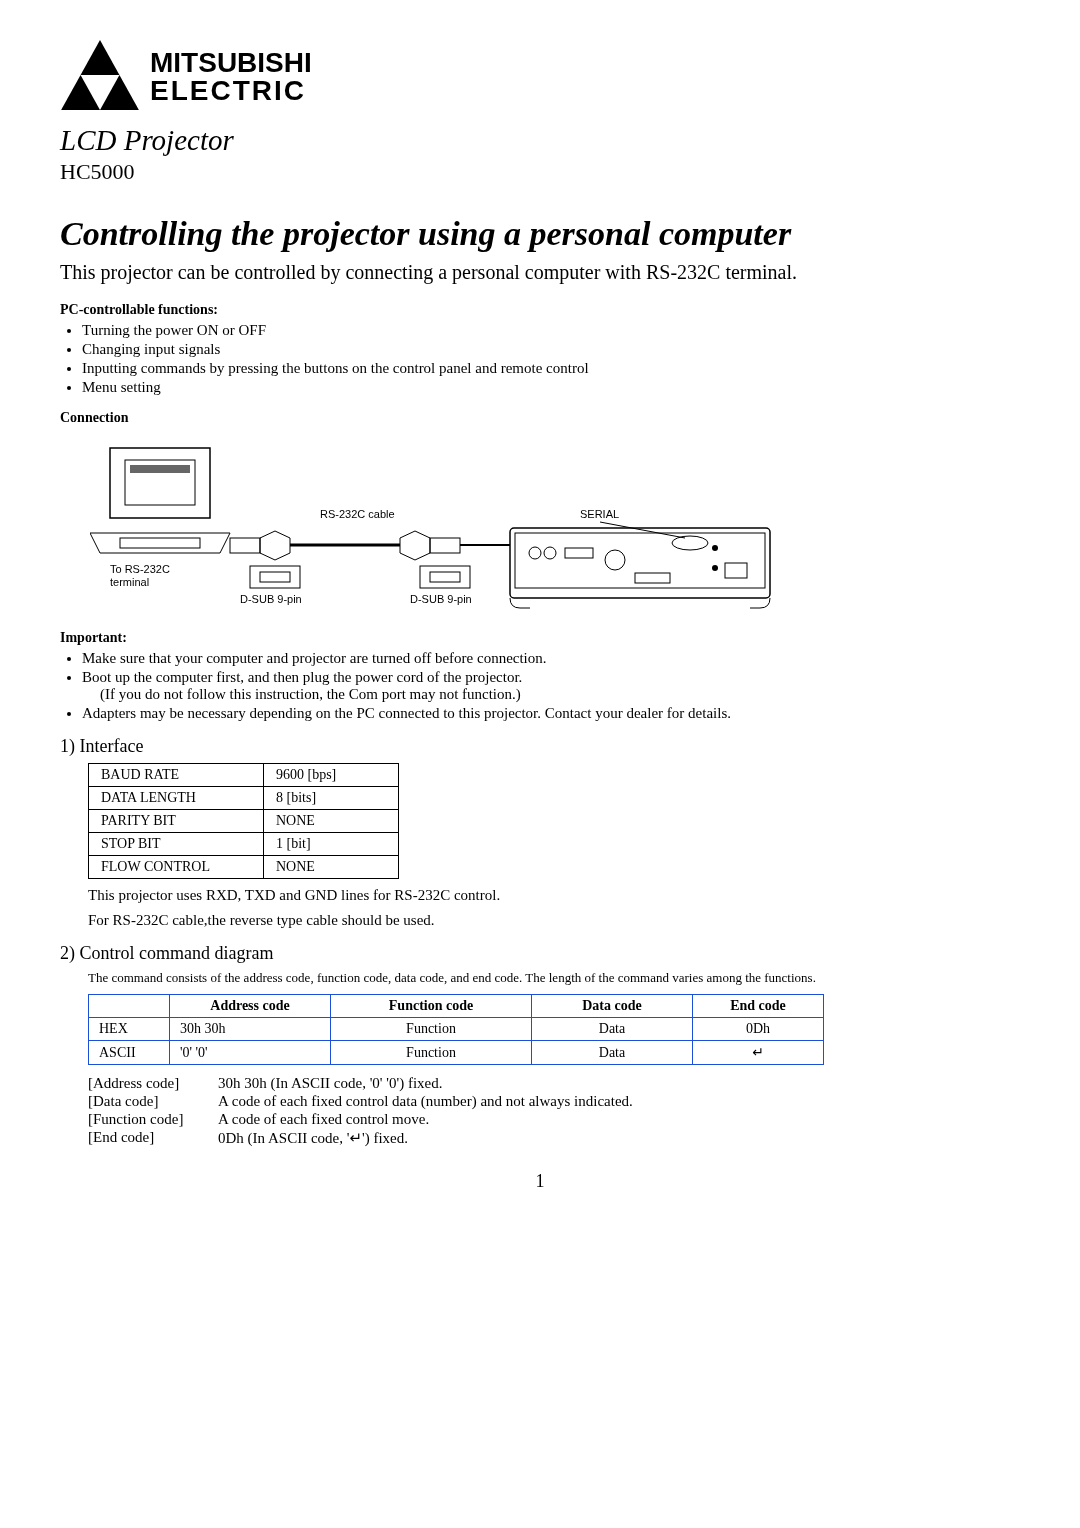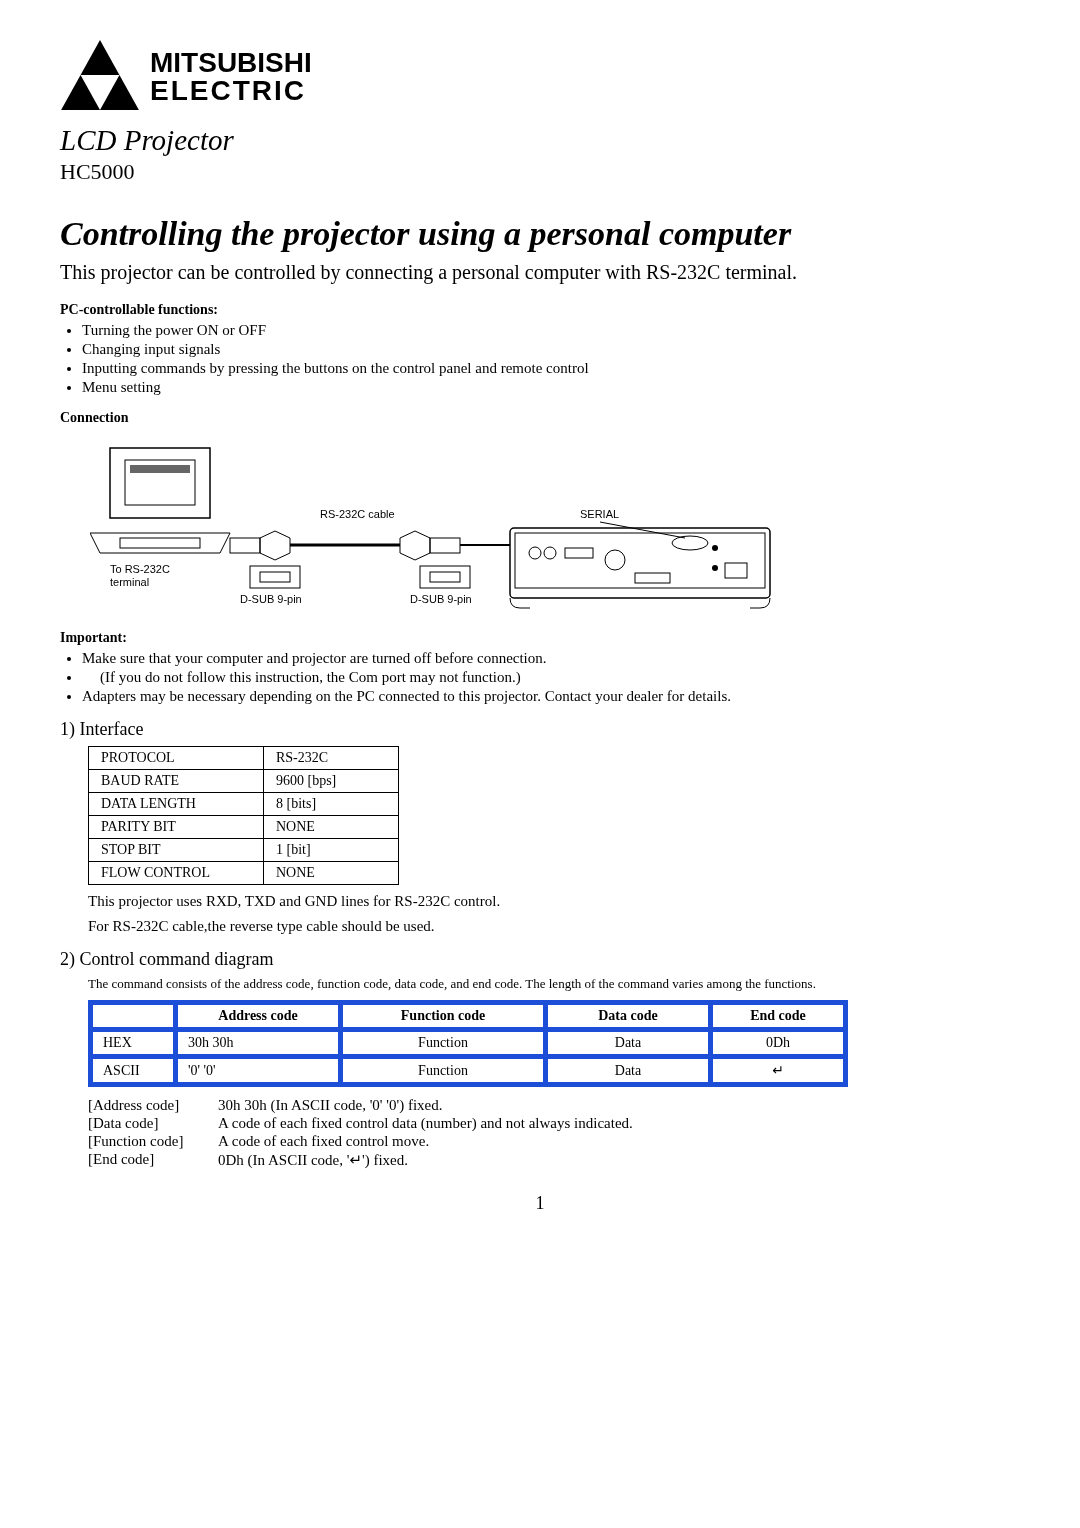--- a/index.html
+++ b/index.html
@@ -60,21 +60,21 @@
   table.iface td:first-child { width: 150px; }
   table.iface td:nth-child(2) { width: 110px; }
   .note { font-size: 15px; margin: 8px 0 8px 28px; }
   .para { font-size: 13px; margin: 6px 0 8px 28px; }
   table.cmd {
     border-collapse: collapse;
     margin-left: 28px;
     font-size: 14px;
   }
   table.cmd th, table.cmd td {
-    border: 5px solid #1d4ed8;
+    border: 1px solid #1d4ed8;
     padding: 3px 10px;
     text-align: center;
   }
   table.cmd td.lbl { text-align: left; width: 60px; }
   .defs { margin: 10px 0 0 28px; font-size: 15px; }
   .defs .row { display: flex; margin: 1px 0; }
   .defs .k { width: 130px; }
   .page-num { text-align: center; font-size: 18px; margin-top: 24px; }
   .sub-indent { margin-left: 18px; }
 </style>
@@ -157,32 +157,29 @@
 
     <path d="M420 160 Q420 170 430 170 L440 170" fill="none" stroke="#000"></path>
     <path d="M680 160 Q680 170 670 170 L660 170" fill="none" stroke="#000"></path>
   </svg>
 </div>
 
 <div class="sec-head">Important:</div>
 <ul class="bul">
   <li>Make sure that your computer and projector are turned off before connection.</li>
   <li>
+    <span>Boot up the computer first, and then plug the power cord of the projector.</span>
     <div class="sub-indent">(If you do not follow this instruction, the Com port may not function.)</div>
   </li>
   <li>Adapters may be necessary depending on the PC connected to this projector. Contact your dealer for details.</li>
 </ul>
 
 <div class="section-num">1) Interface</div>
 <table class="iface">
   <tbody>
-      <tr>
-        <td>PROTOCOL</td>
-        <td>RS-232C</td>
-      </tr>
   <tr>
         <td>BAUD RATE</td>
         <td>9600 [bps]</td>
       </tr>
   <tr>
         <td>DATA LENGTH</td>
         <td>8 [bits]</td>
       </tr>
   <tr>
         <td>PARITY BIT</td>

